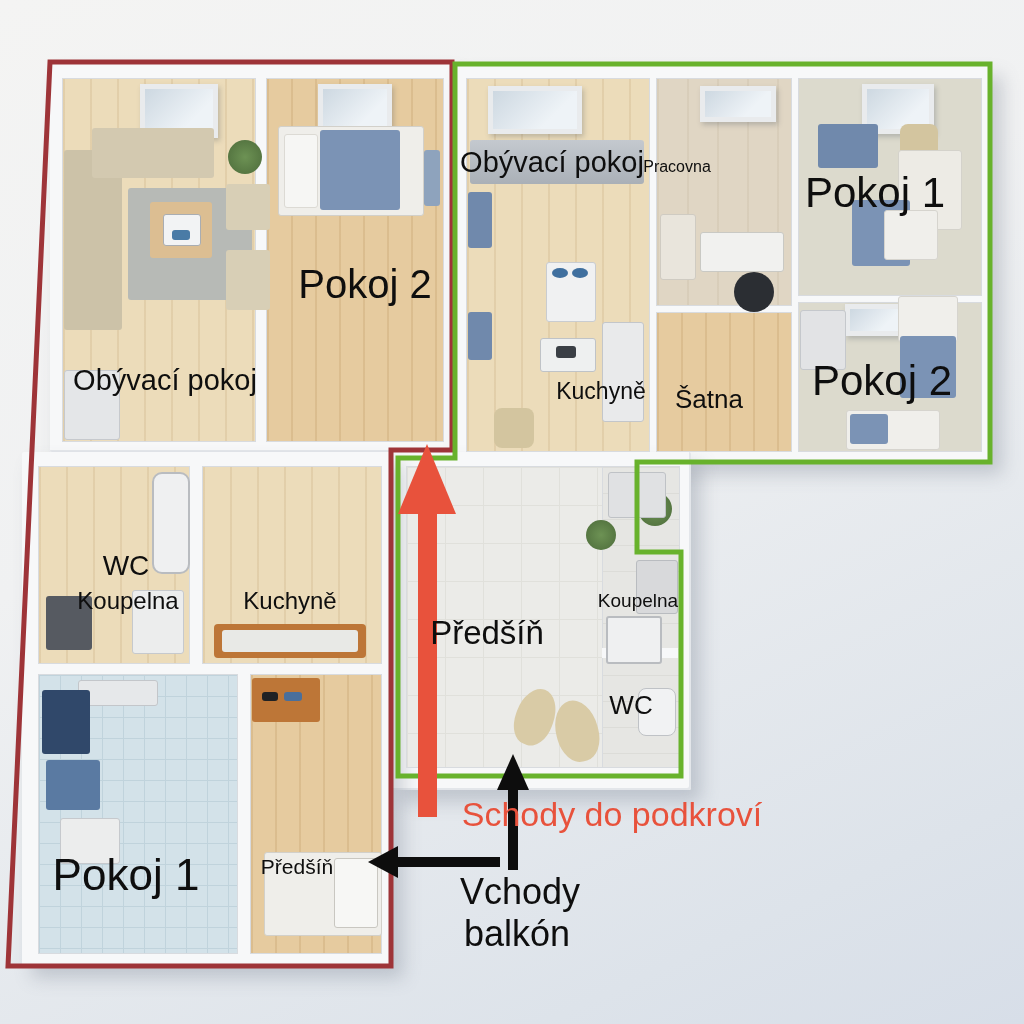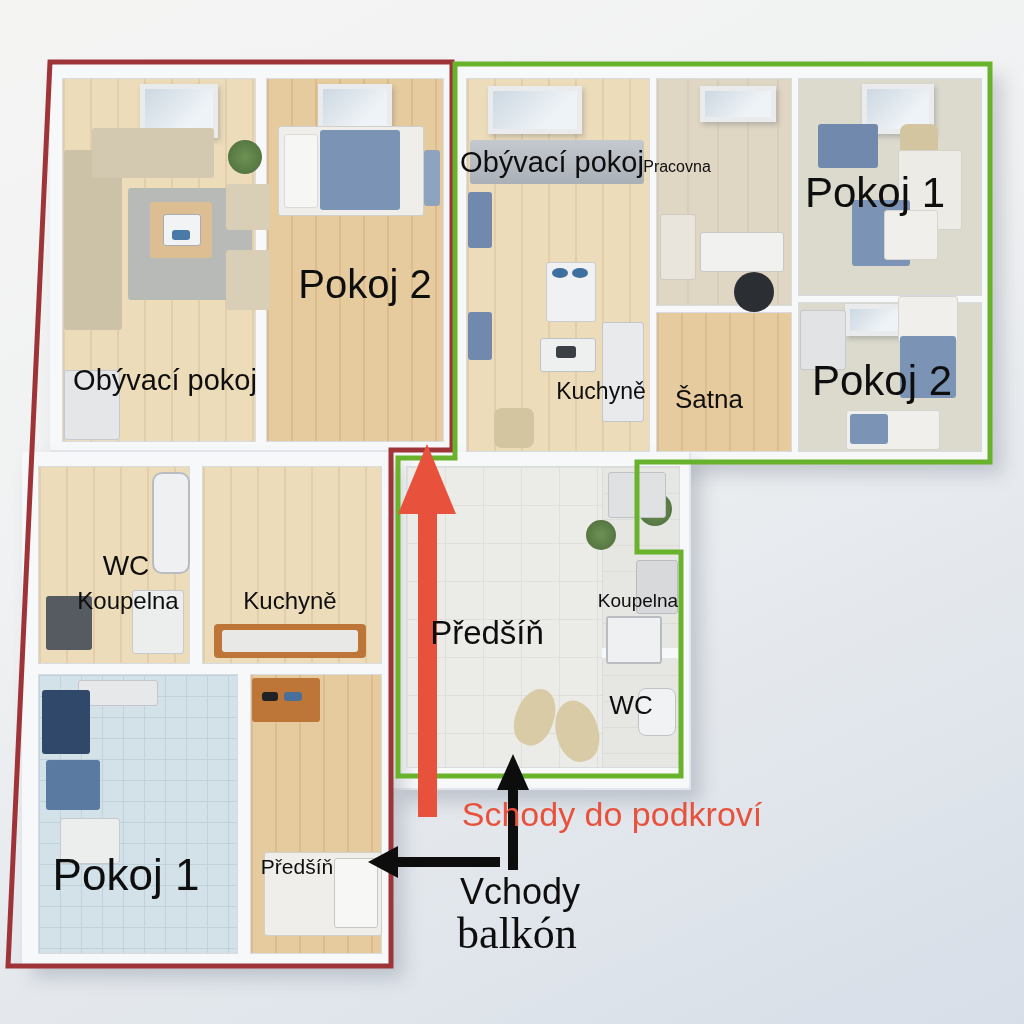--- a/index.html
+++ b/index.html
@@ -154,15 +154,15 @@
   <span class="lbl" style="left:875px;top:193px;font-size:42px;">Pokoj 1</span>
   <span class="lbl" style="left:601px;top:391px;font-size:23px;">Kuchyně</span>
   <span class="lbl" style="left:709px;top:391px;font-size:26px;margin-top:8px;">Šatna</span>
   <span class="lbl" style="left:882px;top:381px;font-size:42px;">Pokoj 2</span>
   <span class="lbl" style="left:487px;top:632px;font-size:33px;">Předšíň</span>
   <span class="lbl" style="left:638px;top:600px;font-size:19px;">Koupelna</span>
   <span class="lbl" style="left:631px;top:705px;font-size:26px;">WC</span>
 
   <span class="lbl" style="left:520px;top:892px;font-size:36px;">Vchody</span>
   <span class="lbl" style="left: 612px; top: 814px; font-size: 34px; color: rgb(232, 82, 60);">Schody do podkroví</span>
-  <span class="lbl" style="left:517px;top:934px;font-size:44px;font-family:Liberation Serif, serif;">balkón</span>
+  <span class="lbl" style="left:517px;top:934px;font-size:36px;">balkón</span>
 
 </div>
 
 </body></html>

